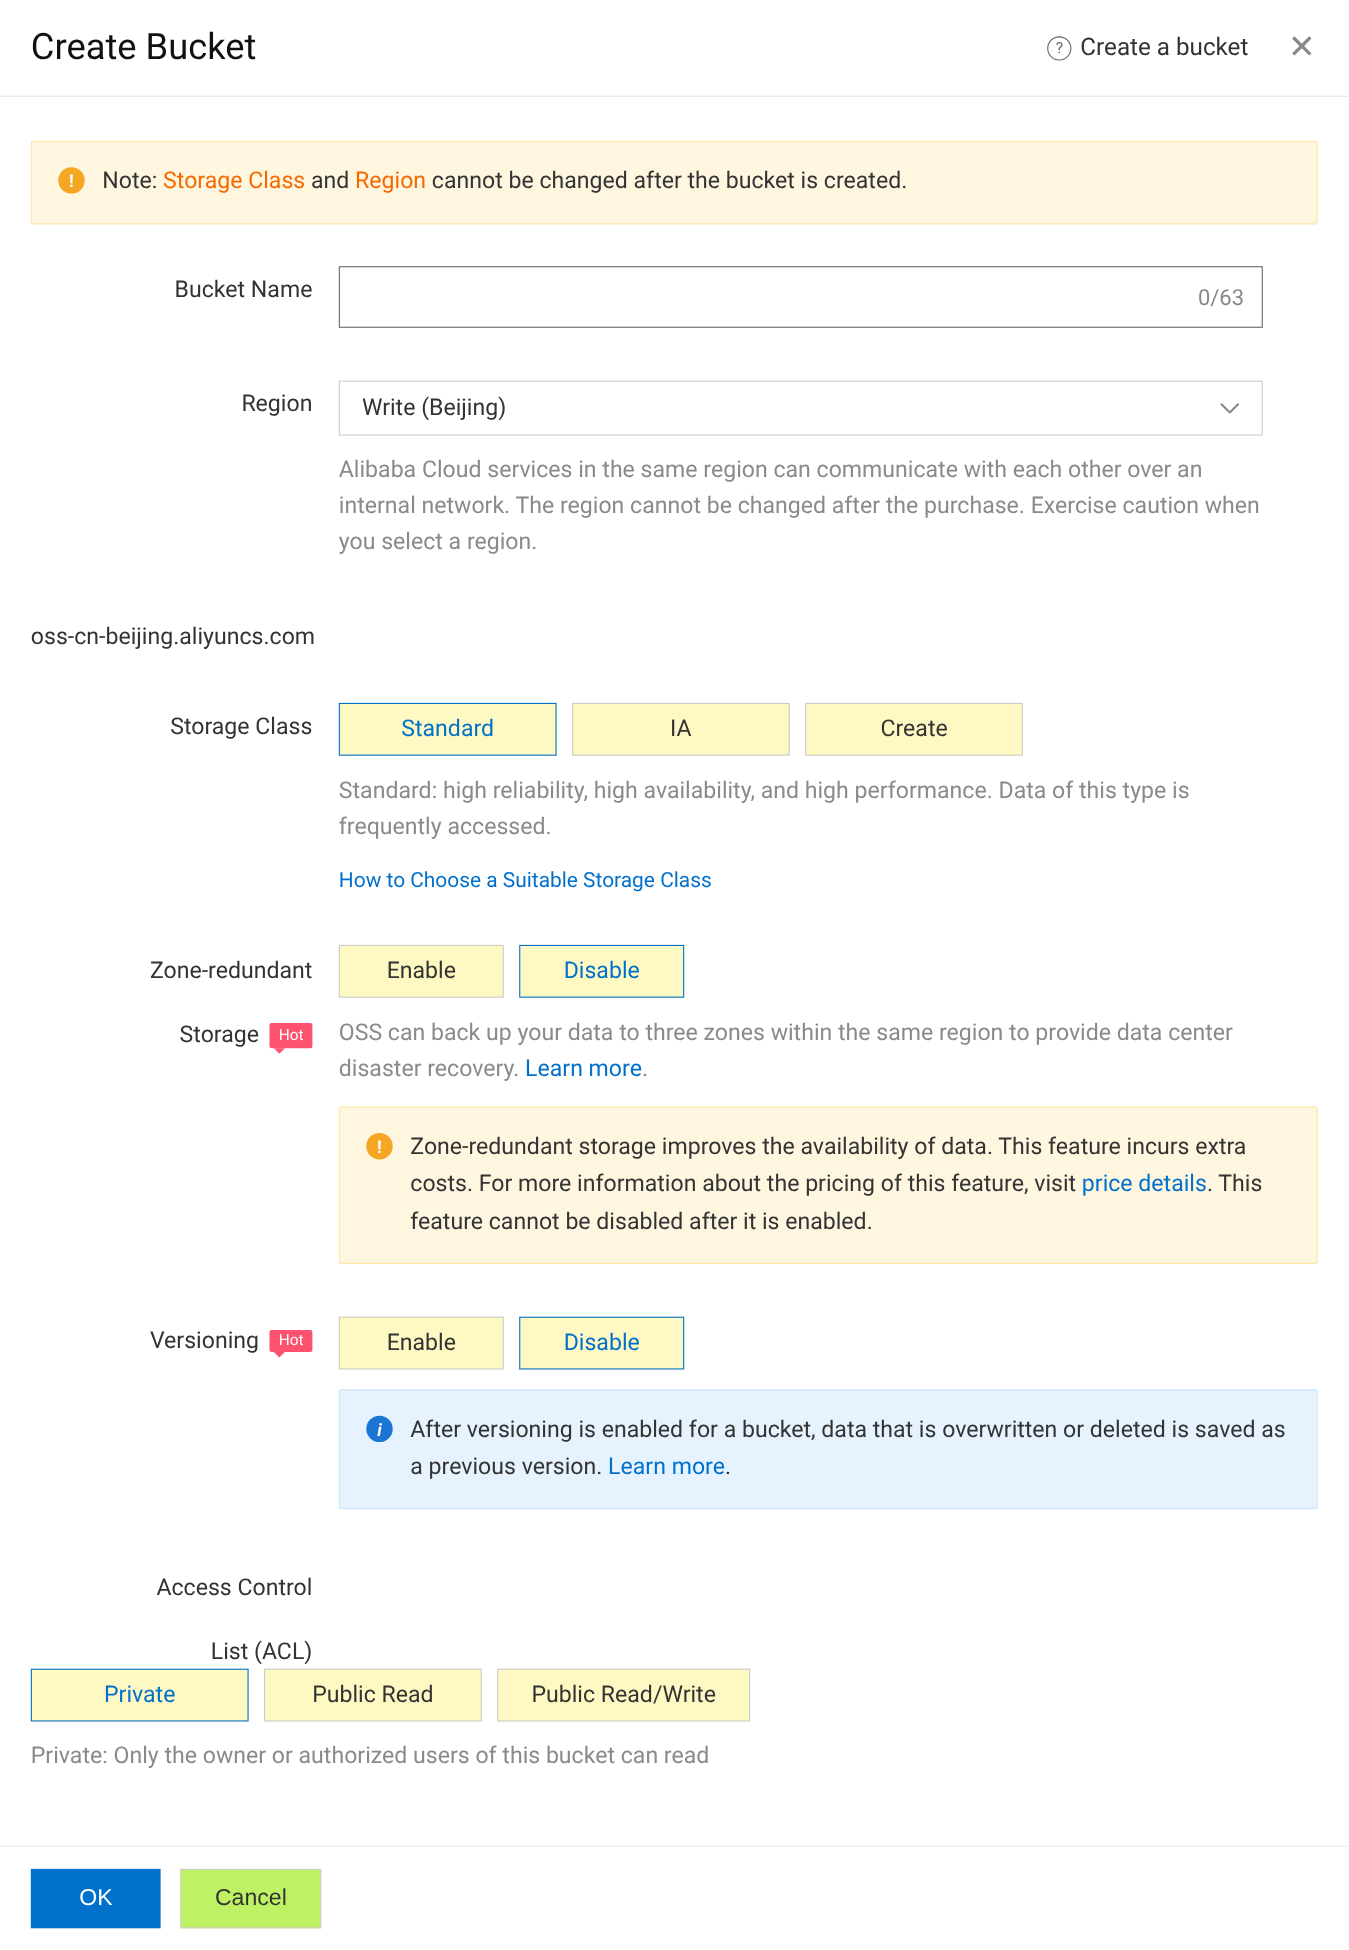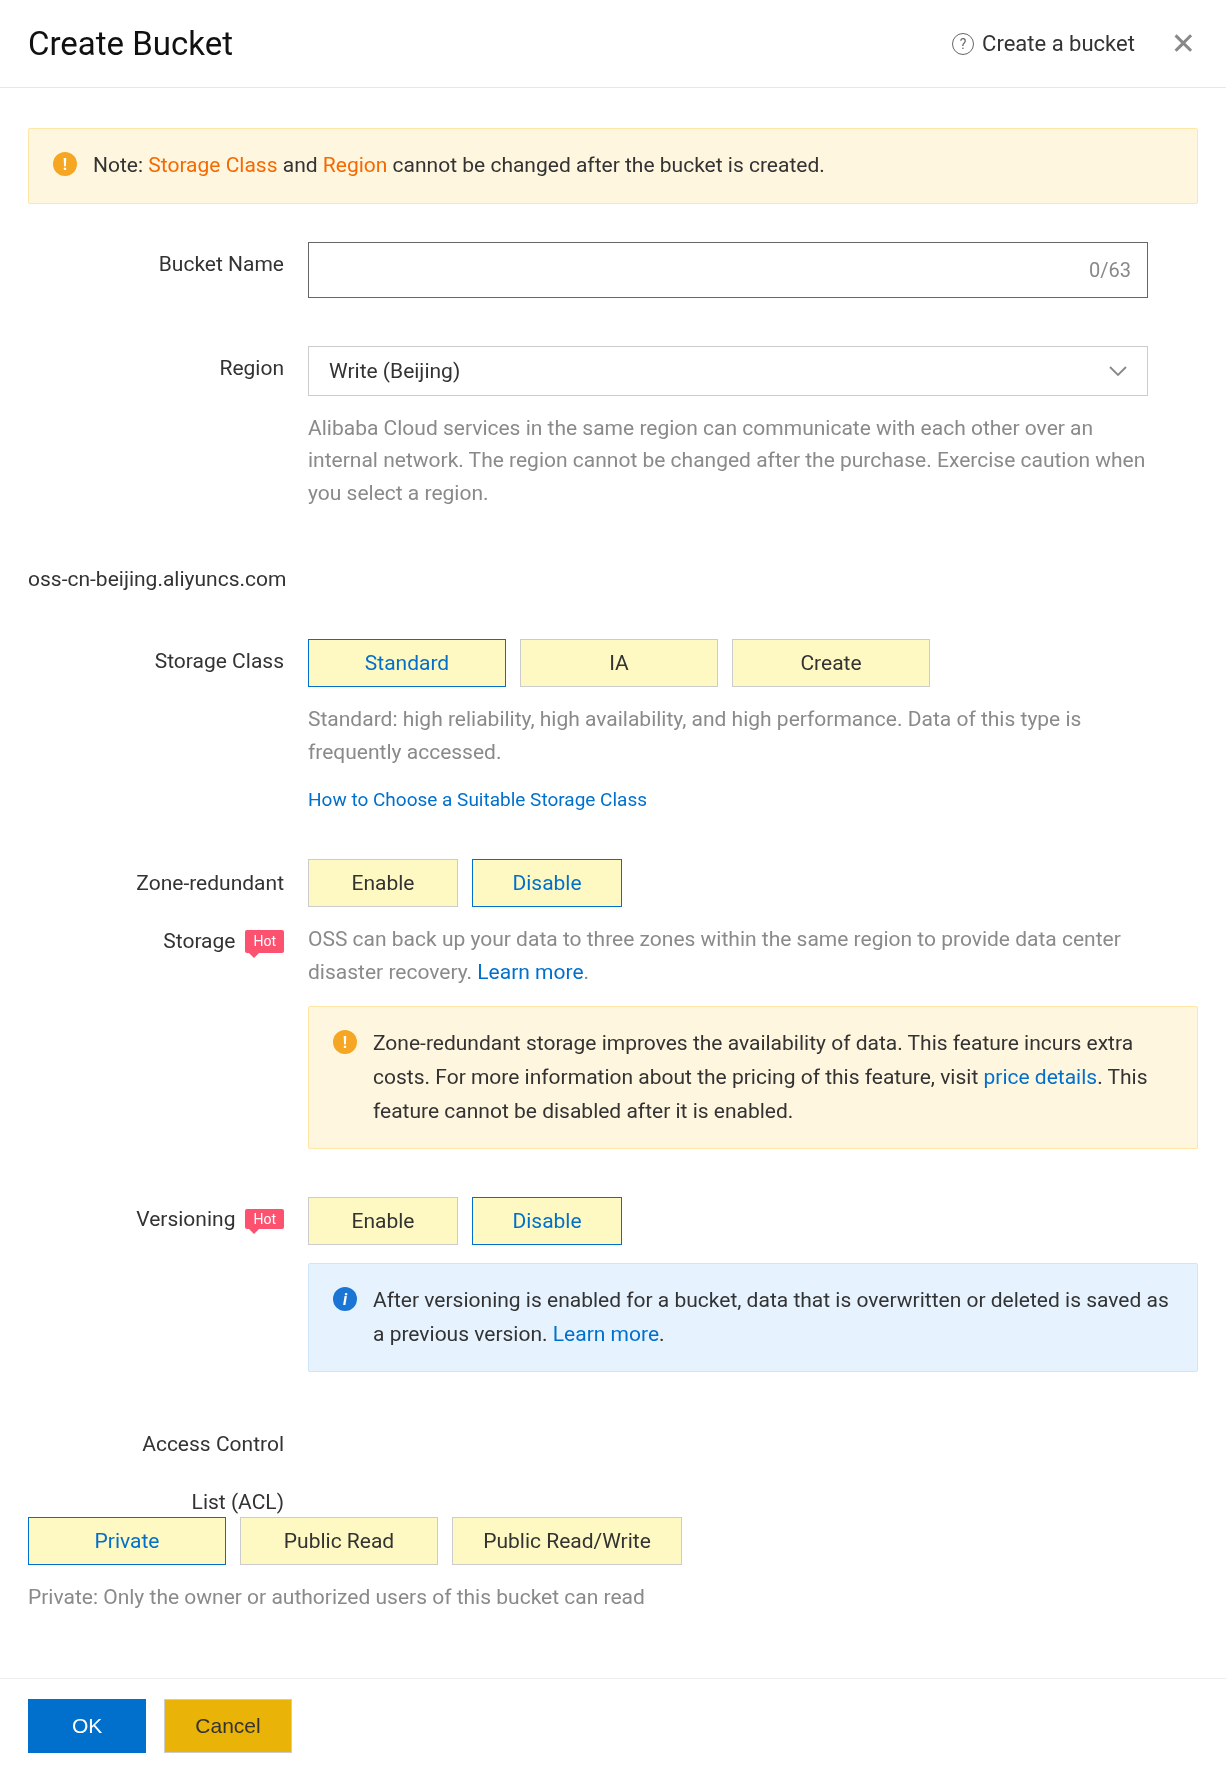--- a/index.html
+++ b/index.html
@@ -241,21 +241,21 @@
     }
     .btn-primary {
       background: #0070cc;
       color: #fff;
       border: none;
       padding: 14px 44px;
       font-size: 21px;
       cursor: pointer;
     }
     .btn-default {
-      background: #eab308;
+      background: #bef264;
       color: #333;
       border: 1px solid #ccc;
       padding: 14px 30px;
       font-size: 21px;
       cursor: pointer;
     }
     .storage-link {
       display: block;
       margin-top: 20px;
     }

